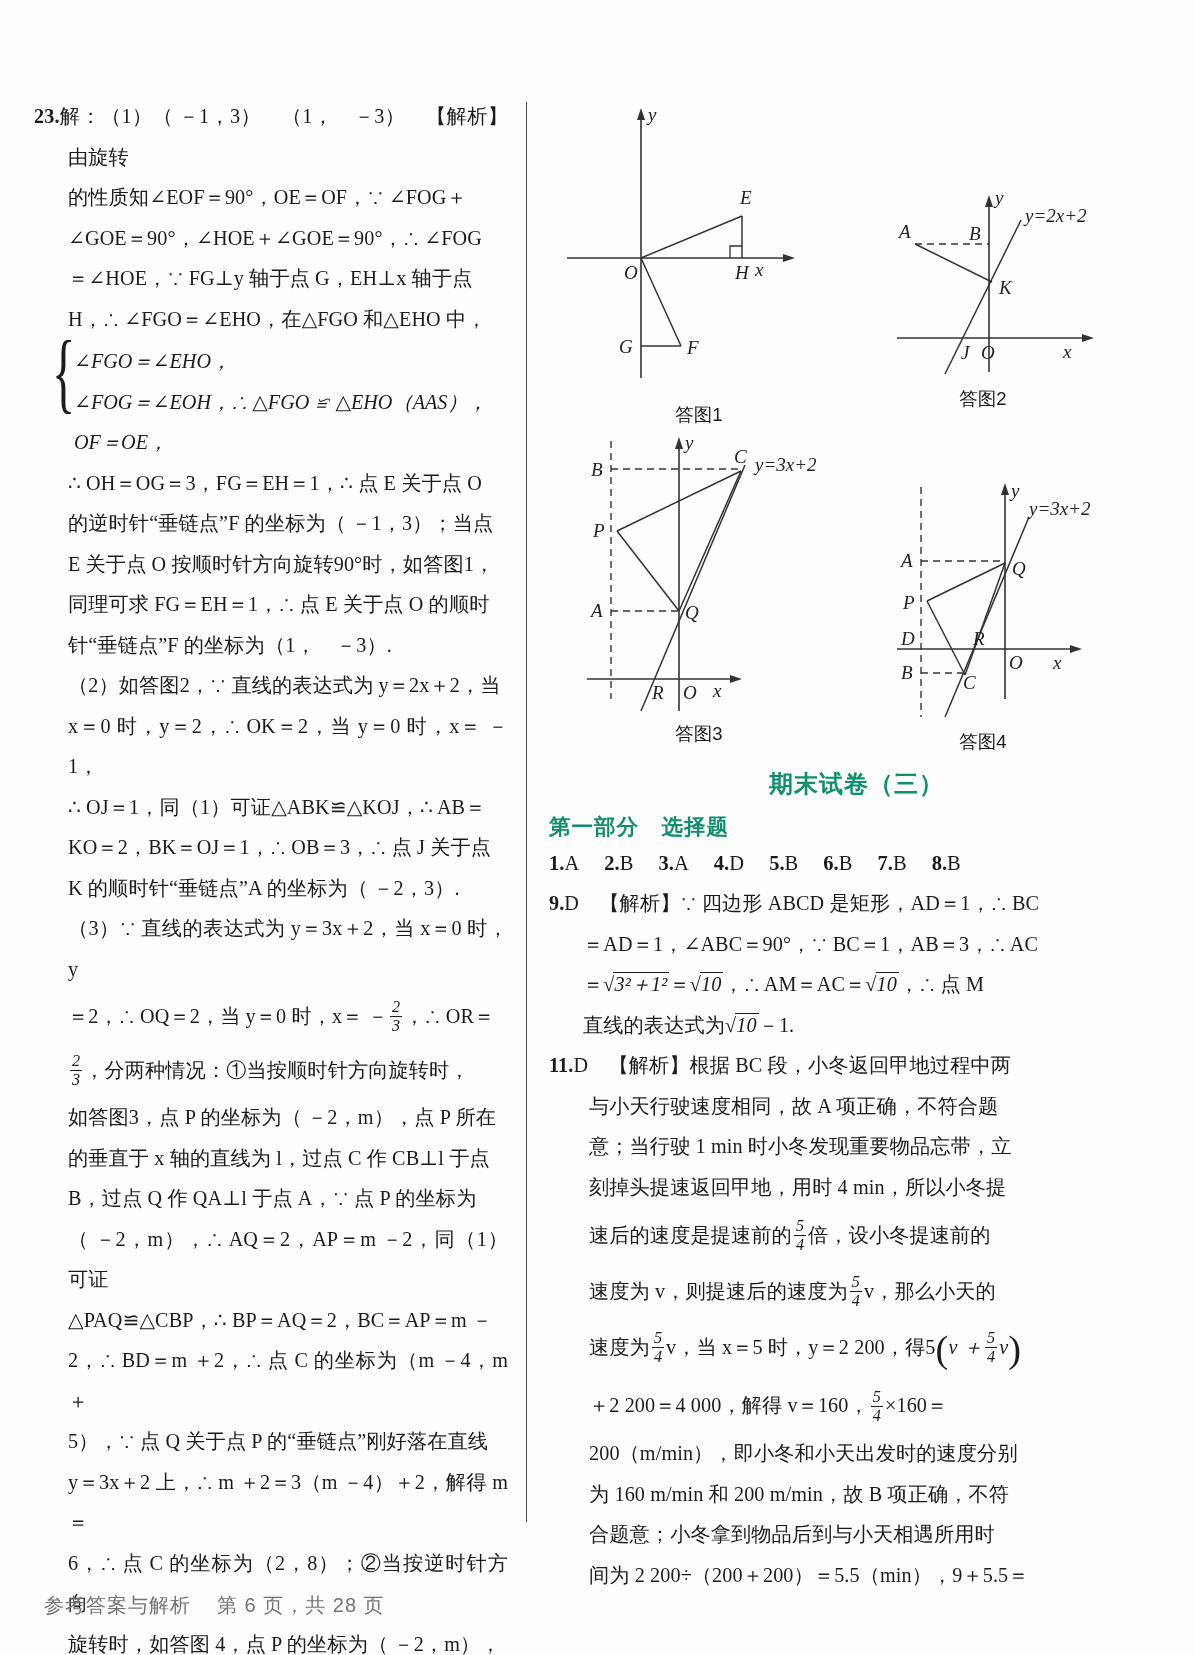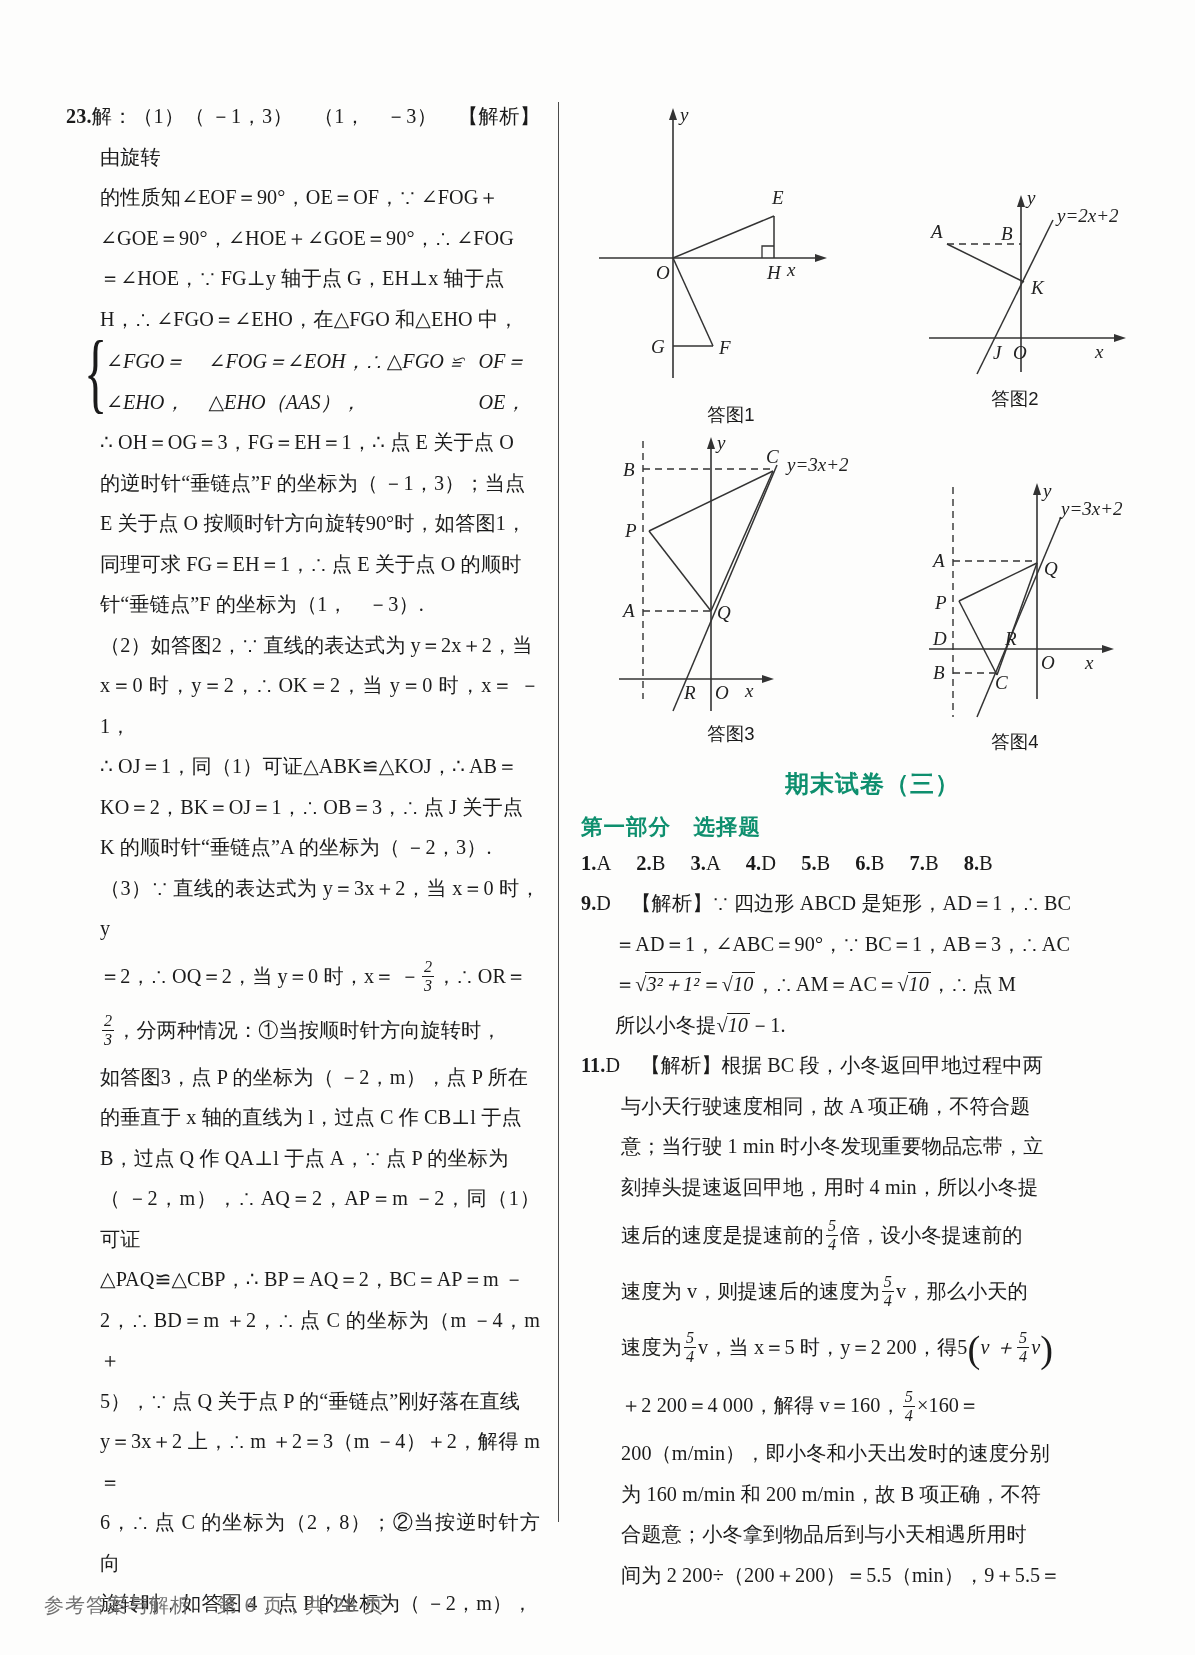--- a/index.html
+++ b/index.html
@@ -14,21 +14,21 @@
     position:absolute;inset:0;
     background:#fdfdfc;
   }
   
   .columns{
     position:absolute;
     left:34px; top:96px;
     width:1130px; height:1440px;
     display:flex;
   }
-  .col-left{ width:492px; padding-right:18px; box-sizing:border-box;margin-left:32px; }
+  .col-left{ width:492px; padding-right:18px; box-sizing:border-box; }
   .divider{
     width:1px; background:#4b4b4b; margin:6px 0 0 0; height:1420px;
     flex:0 0 1px;
   }
   .col-right{ flex:1; padding-left:22px; box-sizing:border-box; }
 
   
   .para{
     font-size:20.2px;
     line-height:40.5px;
@@ -61,21 +61,21 @@
   .system{
     display:flex; align-items:stretch; margin:2px 0 0 18px;
   }
   .system .brace{
     font-size:88px; line-height:0.82; font-family:"Liberation Serif",serif;
     margin-right:2px; margin-top:-4px; font-weight:300;
     transform:scaleX(0.55);
     transform-origin:left center;
     width:20px;
   }
-  .system .rows{ display:flex; flex-direction:row; justify-content:center;}
+  .system .rows{ display:flex; flex-direction:column; justify-content:center;}
   .system .rows > div{ font-size:20.2px; line-height:40.5px; font-style:italic;}
 
   
   .rad{ display:inline-block; position:relative; white-space:nowrap;}
   .rad > .sign{ font-style:normal; }
   .rad > .body{
     border-top:1.3px solid #1b1b1b;
     padding:0 2px 0 1px;
     margin-left:-1px;
     font-style:italic;
@@ -336,21 +336,21 @@
       </div>
 
       <div class="para" style="margin-top:2px">
         <span class="bnum">9.</span><span>D</span><span>　【解析】∵ 四边形 ABCD 是矩形，AD＝1，∴ BC</span>
       </div>
       <div class="para" style="padding-left:34px">＝AD＝1，∠ABC＝90°，∵ BC＝1，AB＝3，∴ AC</div>
       <div class="para" style="padding-left:34px">
         <span>＝</span><span class="rad"><span class="sign">√</span><span class="body">3²＋1²</span></span><span>＝</span><span class="rad"><span class="sign">√</span><span class="body">10</span></span><span>，∴ AM＝AC＝</span><span class="rad"><span class="sign">√</span><span class="body">10</span></span><span>，∴ 点 M</span>
       </div>
       <div class="para" style="padding-left:34px">
-        <span>所以小冬提</span><span class="rad"><span class="sign">√</span><span class="body">10</span></span><span>－1.</span>
+        <span>直线的表达式为</span><span class="rad"><span class="sign">√</span><span class="body">10</span></span><span>－1.</span>
       </div>
 
       <div class="para">
         <span class="bnum">11.</span><span>D</span><span>　【解析】根据 BC 段，小冬返回甲地过程中两</span>
       </div>
       <div class="para" style="padding-left:40px">与小天行驶速度相同，故 A 项正确，不符合题</div>
       <div class="para" style="padding-left:40px">意；当行驶 1 min 时小冬发现重要物品忘带，立</div>
       <div class="para" style="padding-left:40px">刻掉头提速返回甲地，用时 4 min，所以小冬提</div>
 
       <div class="para" style="padding-left:40px;line-height:56px">

